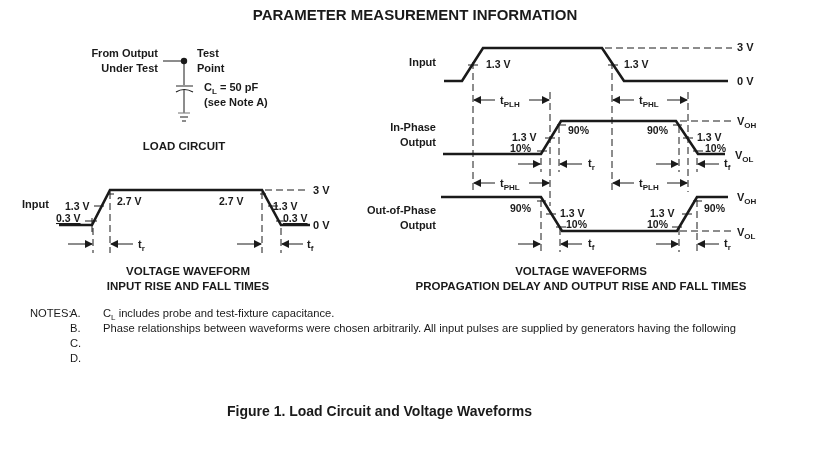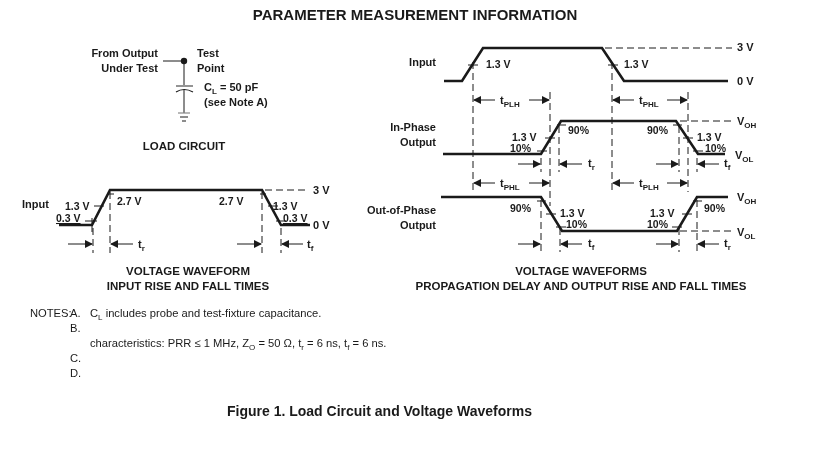--- a/index.html
+++ b/index.html
@@ -12,21 +12,21 @@
   .lbl { font-size:11px; font-weight:bold; }
   .sm { font-size:10.5px; font-weight:bold; }
   .sub { font-size:8px; font-weight:bold; }
   .wave { stroke:#1a1a1a; stroke-width:2.6; fill:none; }
   .thin { stroke:#1a1a1a; stroke-width:1; fill:none; }
   .dash { stroke:#1a1a1a; stroke-width:1; fill:none; stroke-dasharray:7 4; }
   .notes { position:absolute; left:18px; top:306px; font-size:11.2px; line-height:15px; width:800px; }
   .notes .row { position:relative; white-space:nowrap; }
   .notes .lead { position:absolute; left:0;padding-left:12px; }
   .notes .key { position:absolute; left:52px; }
-  .notes .txt { position:absolute; left:72px; }
+  .notes .txt { position:absolute; left:85px; }
   .figcap { position:absolute; left:227px; top:403px; font-size:14px; font-weight:bold; }
   sub { font-size:8px; }
 </style>
 </head>
 <body>
 
 <svg width="830" height="469" viewBox="0 0 830 469">
   <defs>
     <marker id="ah" markerWidth="8" markerHeight="8" refX="7" refY="4" orient="auto" markerUnits="userSpaceOnUse">
       <path d="M0,0 L8,4 L0,8 Z" fill="#1a1a1a"></path>
@@ -188,23 +188,21 @@
 </svg>
 
 <div class="notes">
   <div class="row" style="height:15px">
     <span class="lead">NOTES:</span>
     <span class="key">A.</span>
     <span class="txt">C<sub>L</sub> includes probe and test-fixture capacitance.</span>
   </div>
   <div class="row" style="height:15px">
     <span class="key">B.</span>
-  </div>
-  <div class="row" style="height:15px">
-    <span class="txt">characteristics: PRR ≤ 1 MHz, Z<sub>O</sub> = 50 Ω, t<sub>r</sub> = 6 ns, t<sub>f</sub> = 6 ns.</span>
+    <span class="txt">Phase relationships between waveforms were chosen arbitrarily. All input pulses are supplied by generators having the following</span>
   </div>
   <div class="row" style="height:15px">
     <span class="key">C.</span>
   </div>
   <div class="row" style="height:15px">
     <span class="key">D.</span>
   </div>
 </div>
 
 <div class="figcap">Figure 1. Load Circuit and Voltage Waveforms</div>

